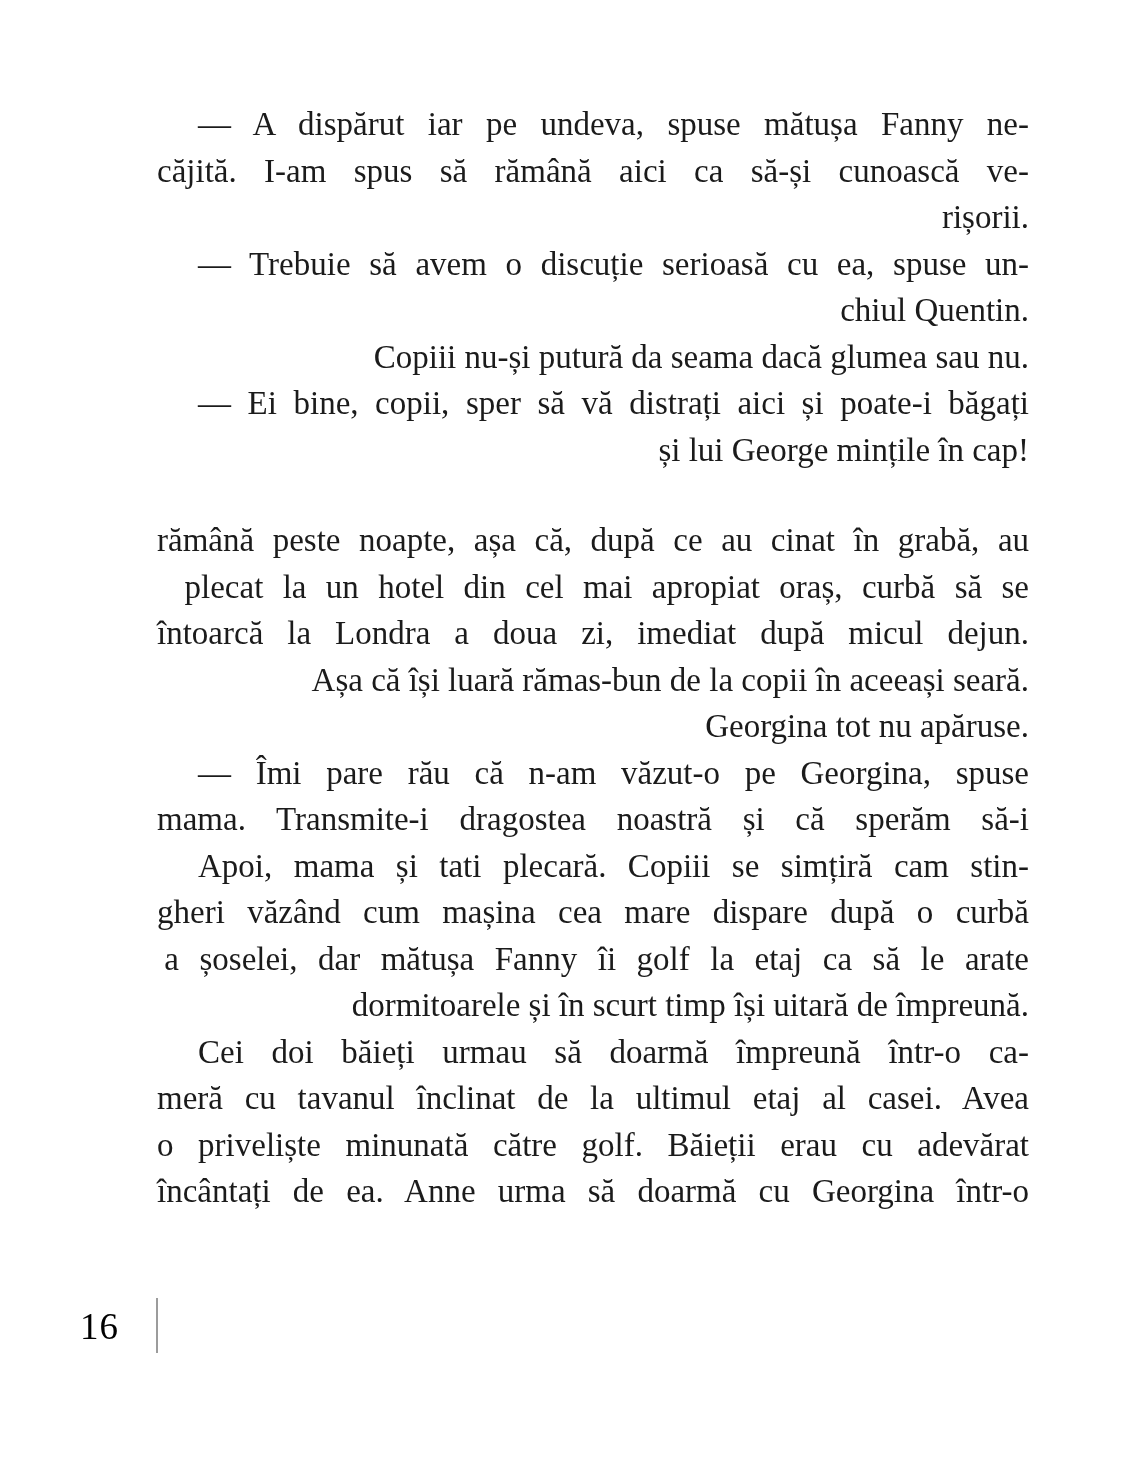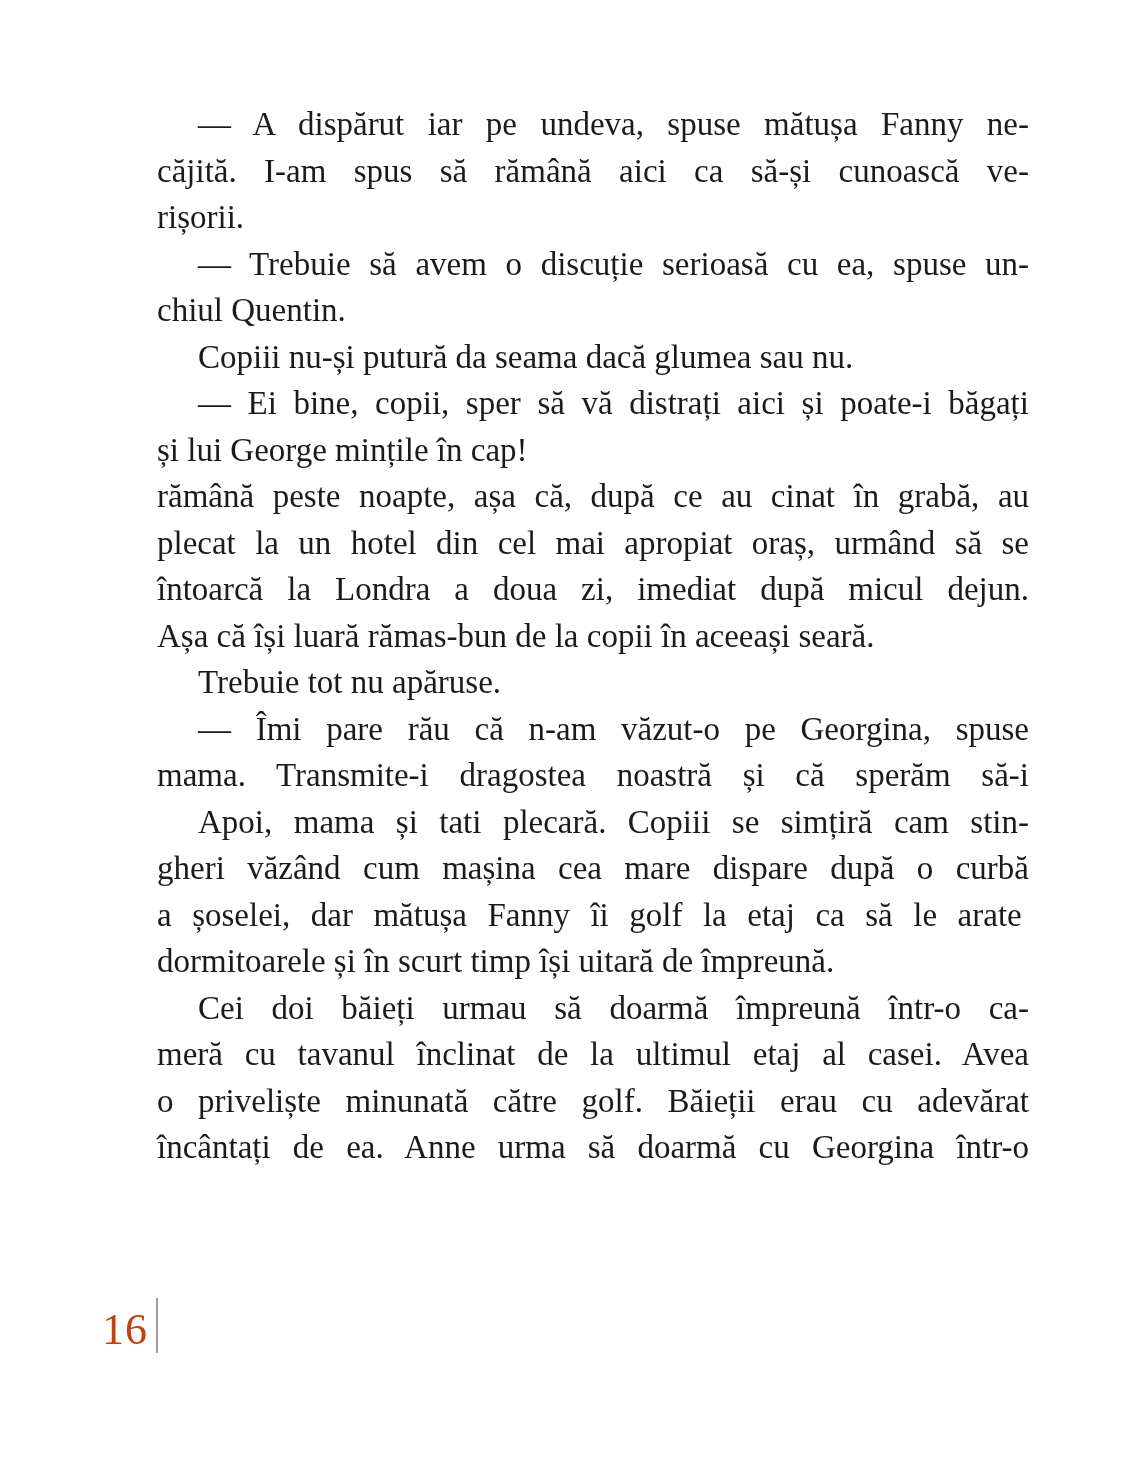--- a/index.html
+++ b/index.html
@@ -20,38 +20,39 @@
     background: #ffffff;
   }
   .text-block {
     position: absolute;
     left: 157px;
     top: 101px;
     width: 872px;
     font-size: 33px;
     line-height: 46.5px;
     color: #1b1b1b;
+    text-align: right;
   }
   .line {
     height: 46.5px;
     white-space: nowrap;
   }
   .line.indent {
     padding-left: 41px;
   }
   .line-text {
     white-space: pre;
   }
   .page-number {
     position: absolute;
-    left: 102px;
+    left: 80px;
     top: 1308px;
-    font-size: 44px;
+    font-size: 37px;
     line-height: 1;
-    color: #c2410c;
+    color: #000000;
     letter-spacing: 1px;
   }
   .footer-rule {
     position: absolute;
     left: 156px;
     top: 1298px;
     width: 2px;
     height: 55px;
     background: #9c9c9c;
   }
@@ -63,25 +64,25 @@
 
   <main class="text-block">
       <div class="line indent" style="word-spacing: 15.14px;"><span class="line-text">— A dispărut iar pe undeva, spuse mătușa Fanny ne-</span></div>
       <div class="line" style="word-spacing: 19.11px;"><span class="line-text">căjită. I-am spus să rămână aici ca să-și cunoască ve-</span></div>
       <div class="line"><span class="line-text">rișorii.</span></div>
       <div class="line indent" style="word-spacing: 10.43px;"><span class="line-text">— Trebuie să avem o discuție serioasă cu ea, spuse un-</span></div>
       <div class="line"><span class="line-text">chiul Quentin.</span></div>
       <div class="line indent"><span class="line-text">Copiii nu-și putură da seama dacă glumea sau nu.</span></div>
       <div class="line indent" style="word-spacing: 8.31px;"><span class="line-text">— Ei bine, copii, sper să vă distrați aici și poate-i băgați</span></div>
       <div class="line"><span class="line-text">și lui George mințile în cap!</span></div>
-      <div class="line" style="word-spacing: 10.31px;"><span class="line-text">rămână peste noapte, așa că, după ce au cinat în grabă, au</span></div>
-      <div class="line" style="word-spacing: 11.13px;"><span class="line-text">plecat la un hotel din cel mai apropiat oraș, urmând să se</span></div>
+      <div class="line" style="word-spacing: 10.31px; margin-top: 44px;"><span class="line-text">rămână peste noapte, așa că, după ce au cinat în grabă, au</span></div>
+      <div class="line" style="word-spacing: 11.13px;"><span class="line-text">plecat la un hotel din cel mai apropiat oraș, curbă să se</span></div>
       <div class="line" style="word-spacing: 15.74px;"><span class="line-text">întoarcă la Londra a doua zi, imediat după micul dejun.</span></div>
       <div class="line"><span class="line-text">Așa că își luară rămas-bun de la copii în aceeași seară.</span></div>
-      <div class="line indent"><span class="line-text">Trebuie tot nu apăruse.</span></div>
+      <div class="line indent"><span class="line-text">Georgina tot nu apăruse.</span></div>
       <div class="line indent" style="word-spacing: 16.45px;"><span class="line-text">— Îmi pare rău că n-am văzut-o pe Georgina, spuse</span></div>
       <div class="line" style="word-spacing: 22.46px;"><span class="line-text">mama. Transmite-i dragostea noastră și că sperăm să-i</span></div>
       <div class="line indent" style="word-spacing: 13.21px;"><span class="line-text">Apoi, mama și tati plecară. Copiii se simțiră cam stin-</span></div>
       <div class="line" style="word-spacing: 14.12px;"><span class="line-text">gheri văzând cum mașina cea mare dispare după o curbă</span></div>
       <div class="line" style="word-spacing: 12.27px;"><span class="line-text">a șoselei, dar mătușa Fanny îi golf la etaj ca să le arate</span></div>
       <div class="line"><span class="line-text">dormitoarele și în scurt timp își uitară de împreună.</span></div>
       <div class="line indent" style="word-spacing: 19.42px;"><span class="line-text">Cei doi băieți urmau să doarmă împreună într-o ca-</span></div>
       <div class="line" style="word-spacing: 13.5px;"><span class="line-text">meră cu tavanul înclinat de la ultimul etaj al casei. Avea</span></div>
       <div class="line" style="word-spacing: 16.34px;"><span class="line-text">o priveliște minunată către golf. Băieții erau cu adevărat</span></div>
       <div class="line" style="word-spacing: 13.95px;"><span class="line-text">încântați de ea. Anne urma să doarmă cu Georgina într-o</span></div>

